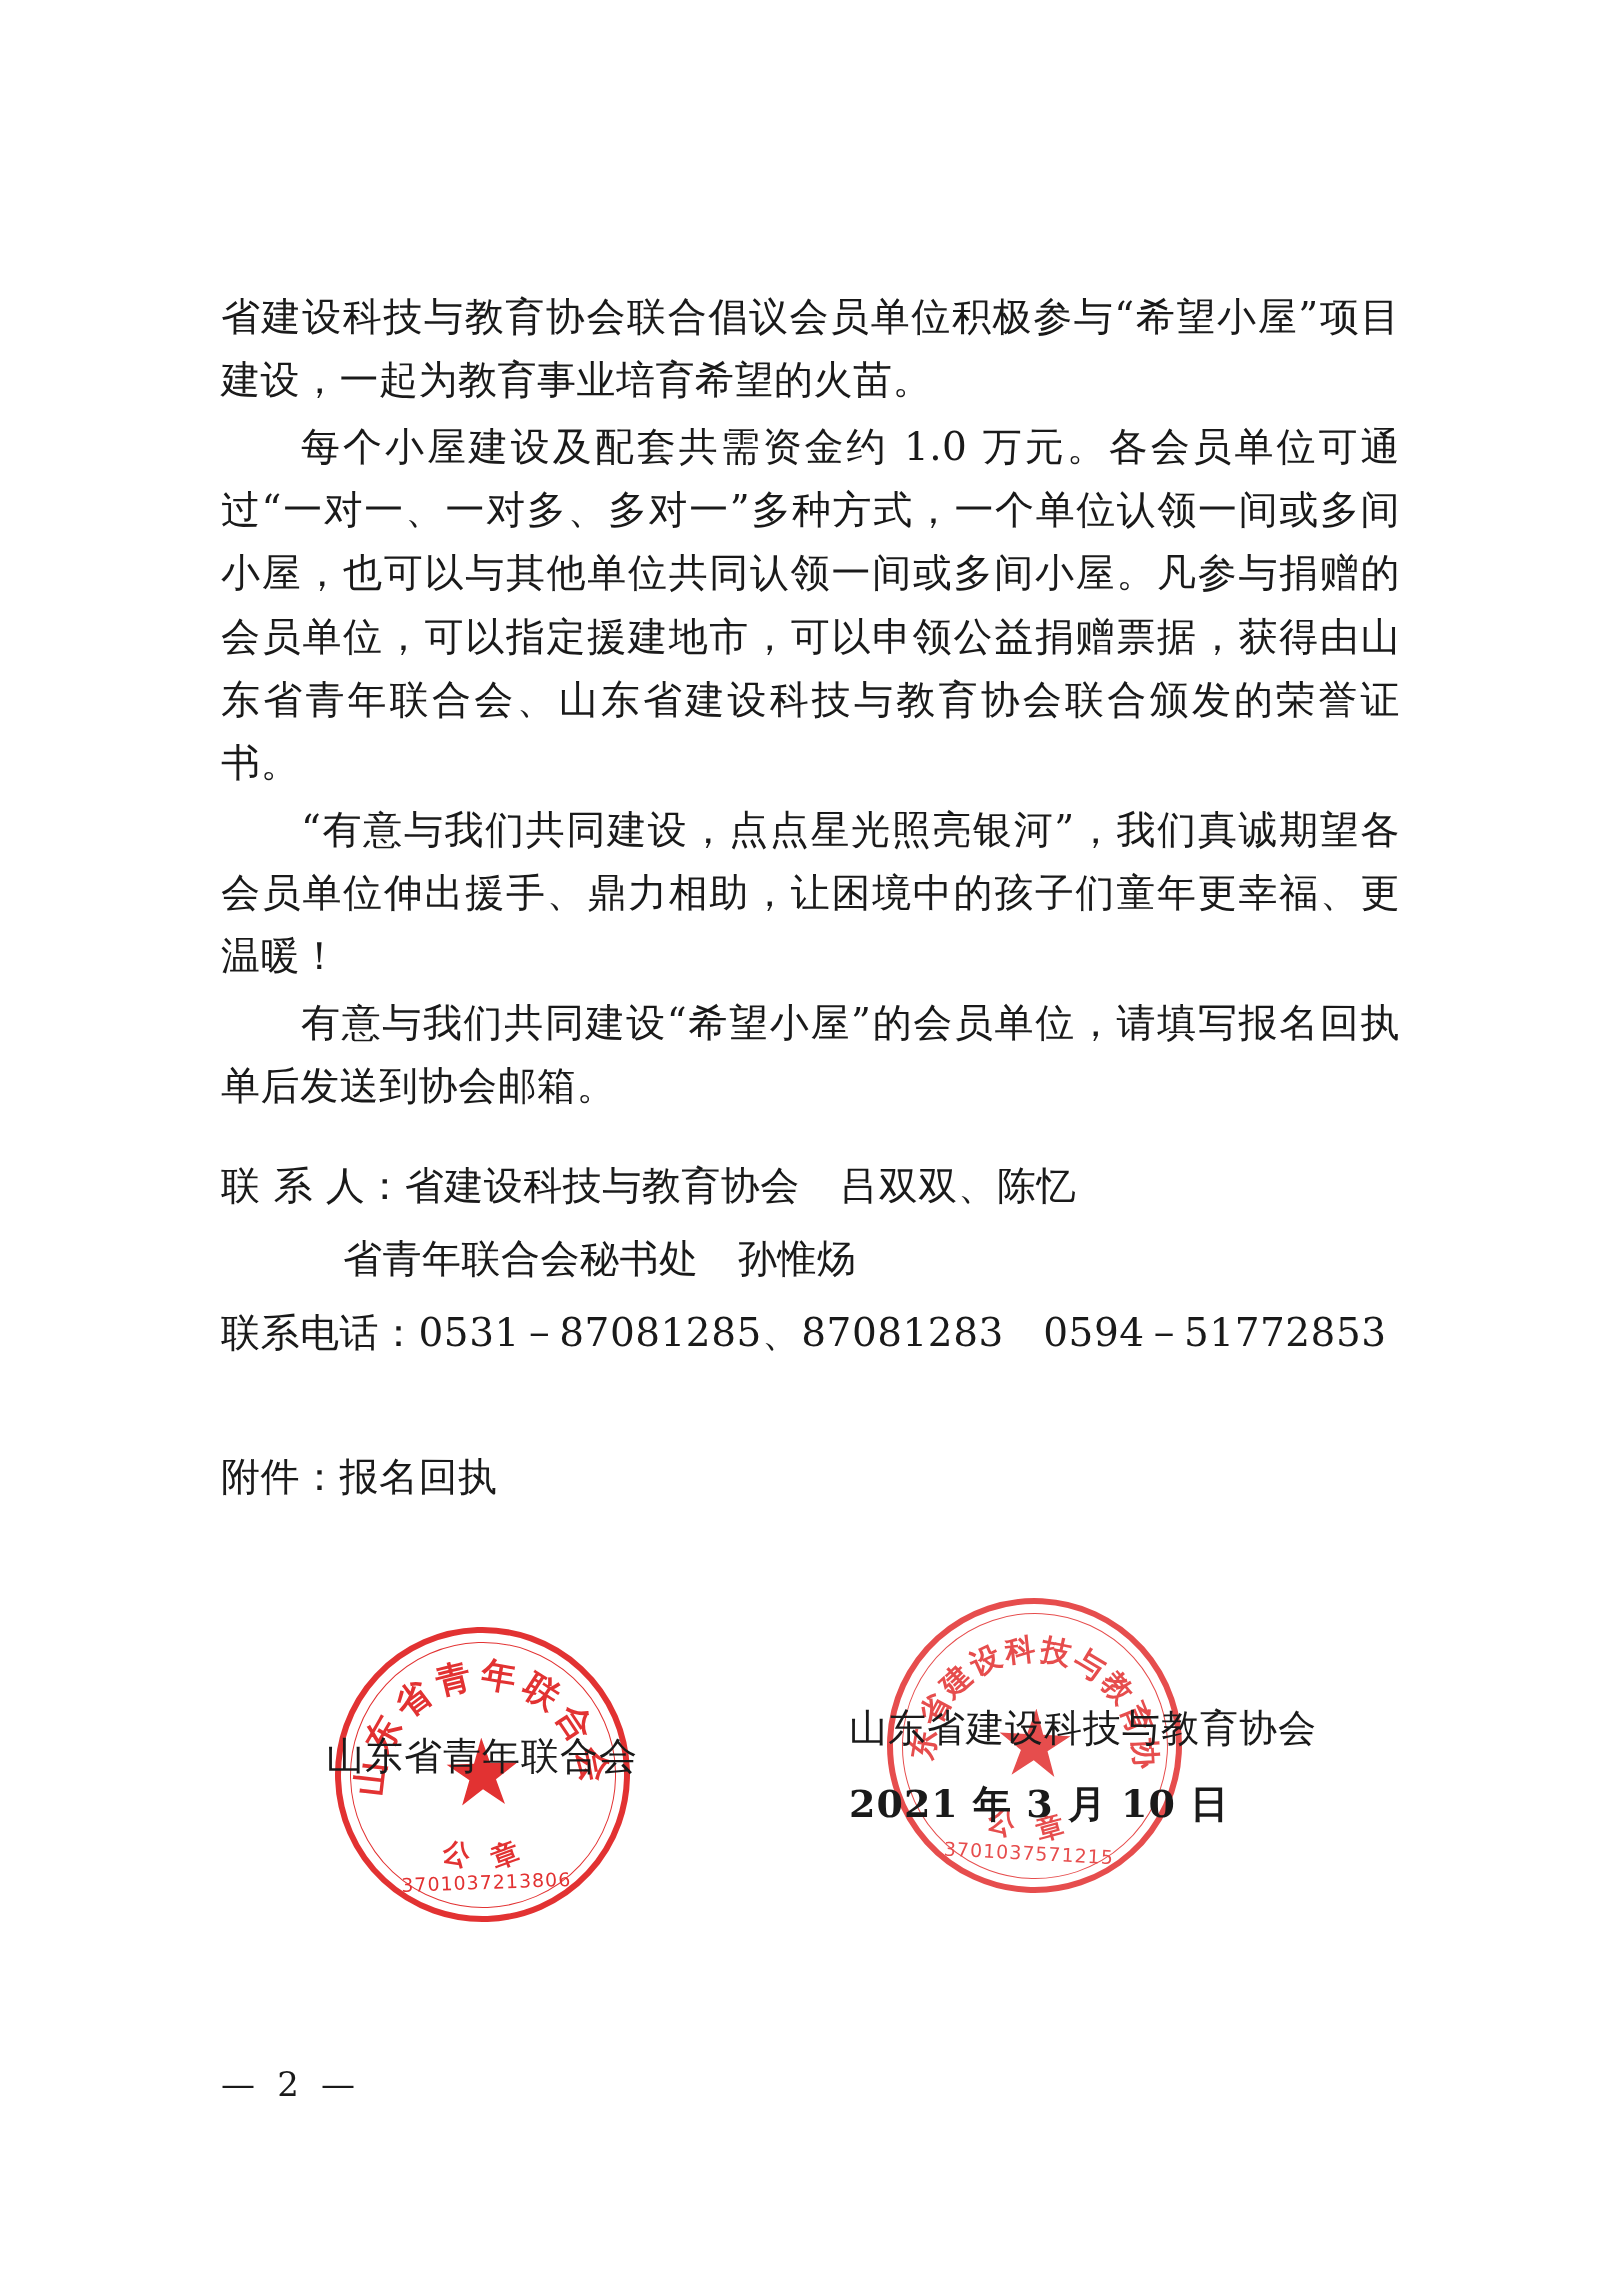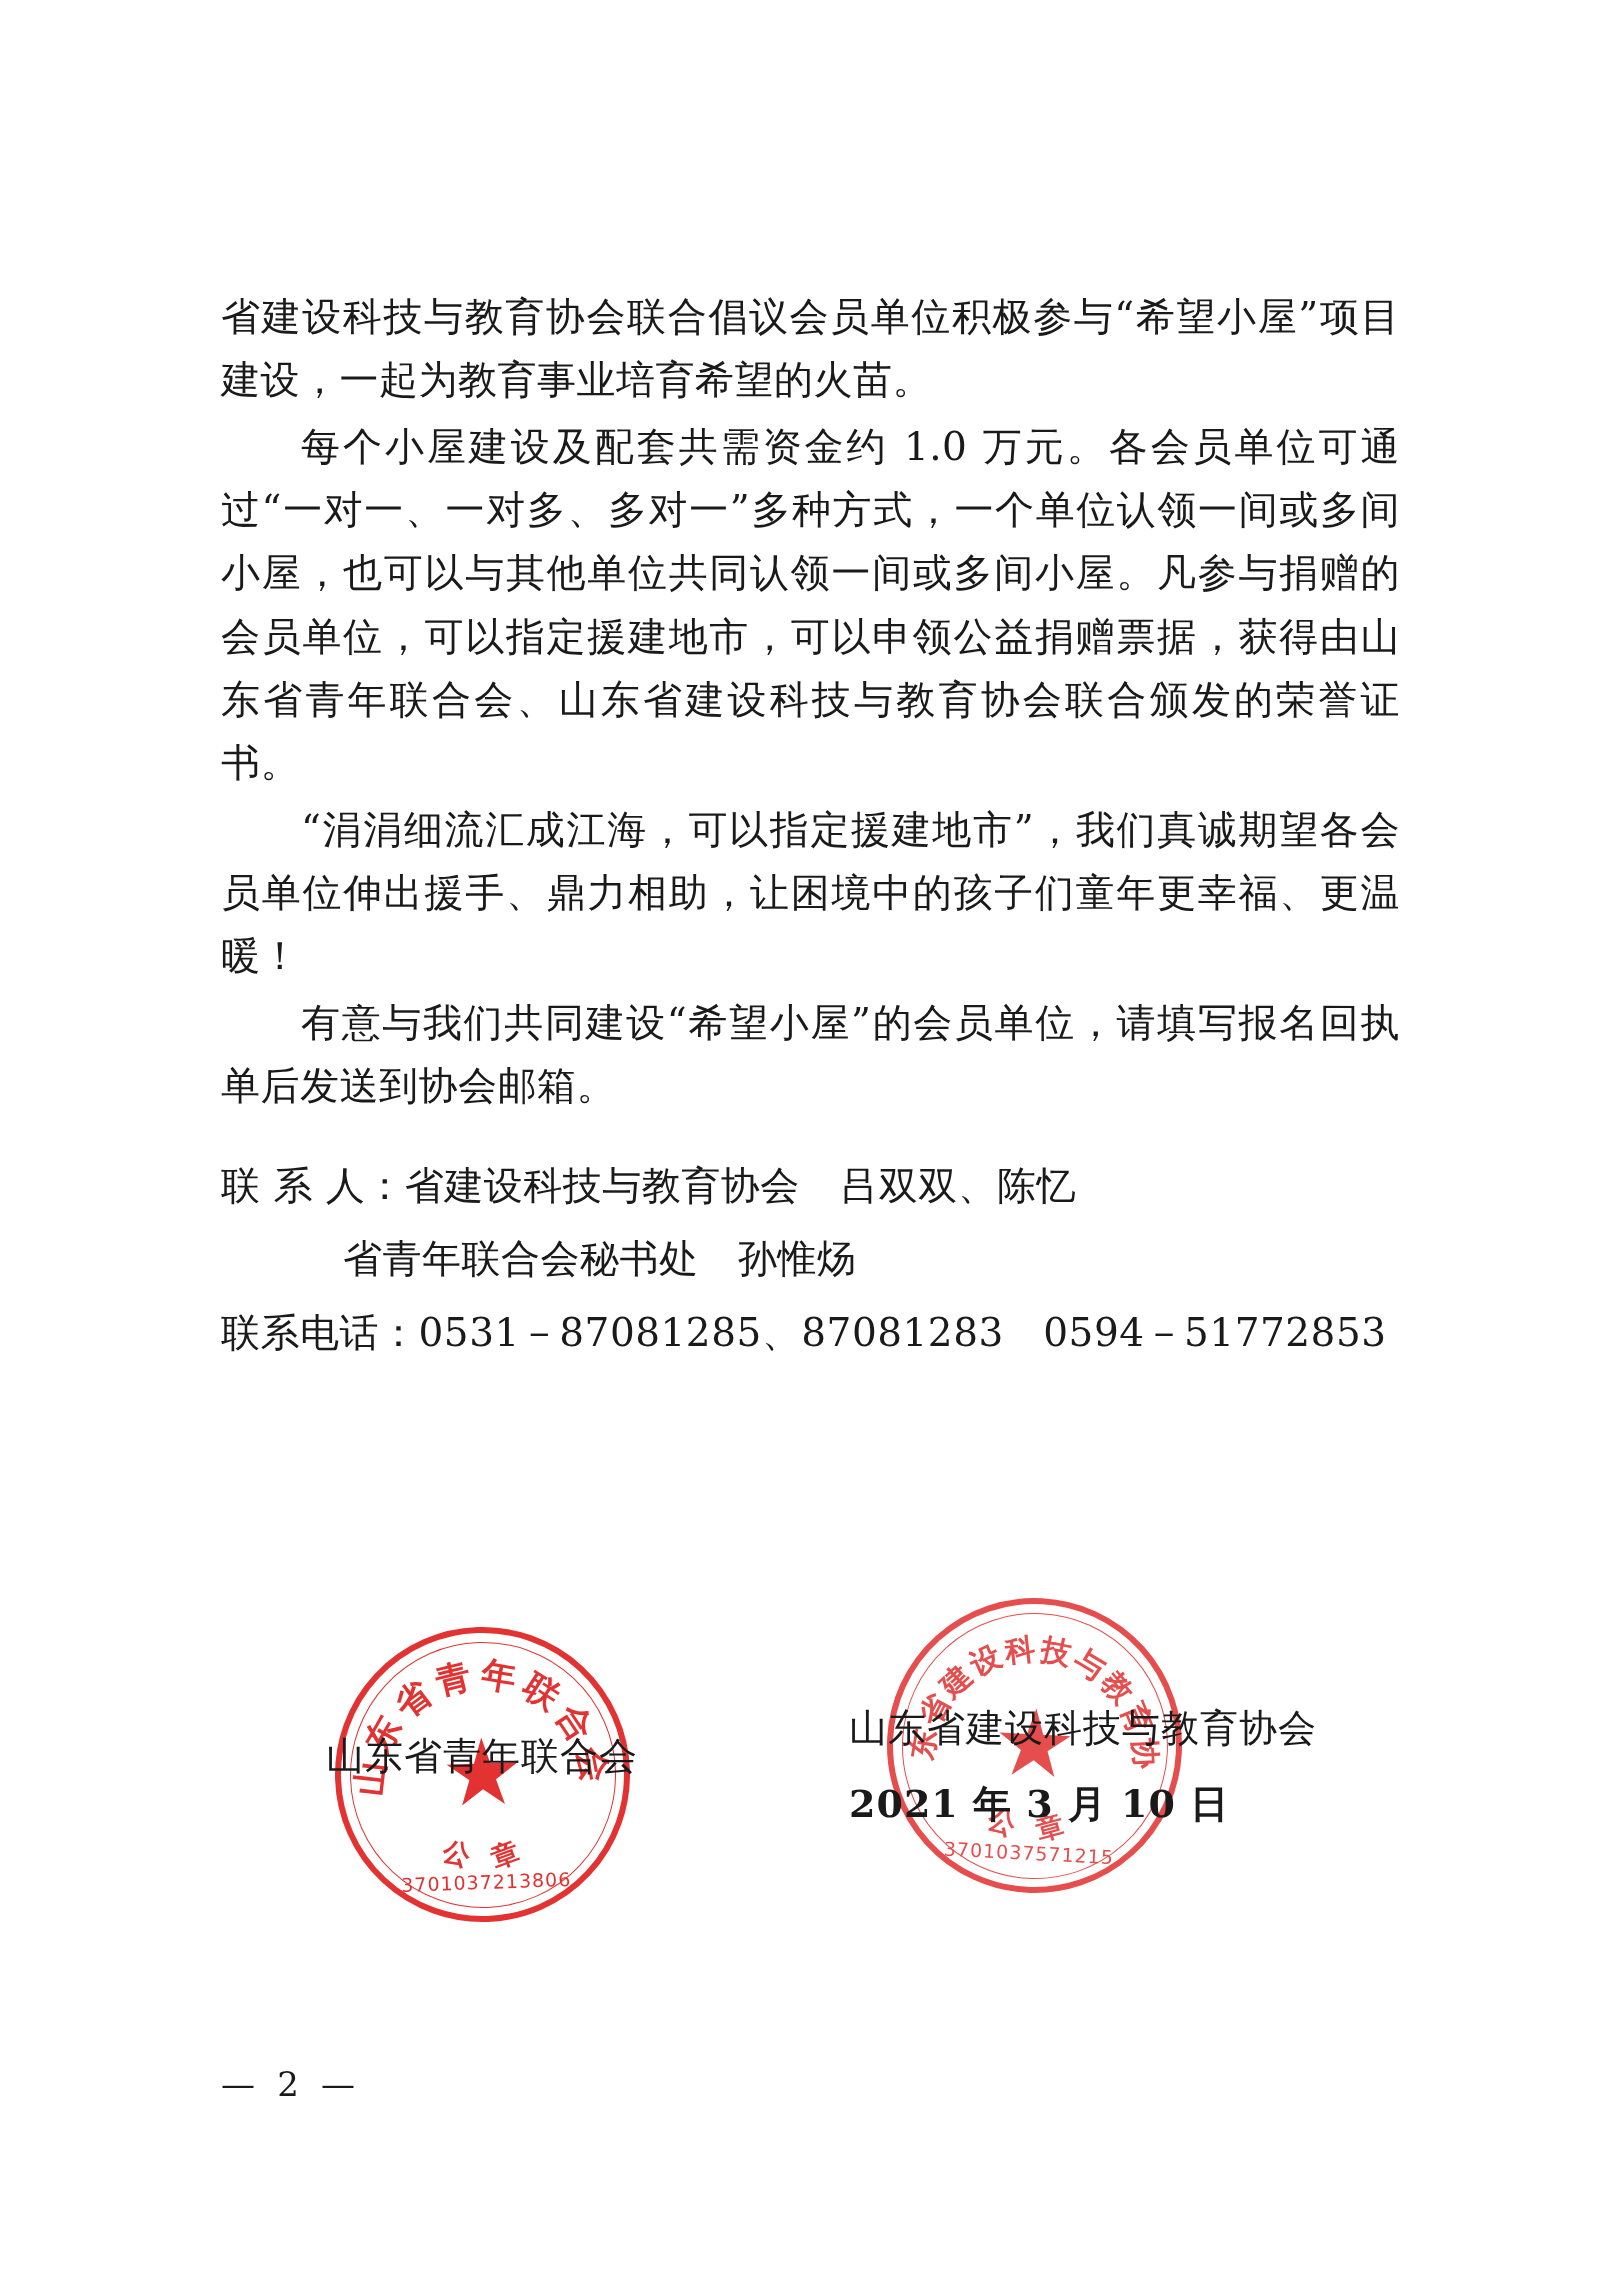--- a/index.html
+++ b/index.html
@@ -165,29 +165,30 @@
   }
 </style>
 </head>
 <body>
 
 <div id="page">
 
   <div class="doc-body">
     <p class="para">省建设科技与教育协会联合倡议会员单位积极参与“希望小屋”项目建设，一起为教育事业培育希望的火苗。</p>
     <p class="para indent">每个小屋建设及配套共需资金约 1.0 万元。各会员单位可通过“一对一、一对多、多对一”多种方式，一个单位认领一间或多间小屋，也可以与其他单位共同认领一间或多间小屋。凡参与捐赠的会员单位，可以指定援建地市，可以申领公益捐赠票据，获得由山东省青年联合会、山东省建设科技与教育协会联合颁发的荣誉证书。</p>
-    <p class="para indent">“涓涓细流汇成江海，可以指定援建地市”，我们真诚期望各会员单位伸出援手、鼎力相助，让困境中的孩子们童年更幸福、更温暖！</p>
+    <p class="para indent">“有意与我们共同建设，点点星光照亮银河”，我们真诚期望各会员单位伸出援手、鼎力相助，让困境中的孩子们童年更幸福、更温暖！</p>
     <p class="para indent">有意与我们共同建设“希望小屋”的会员单位，请填写报名回执单后发送到协会邮箱。</p>
 
     <div class="contact-block">
       <p class="contact">联 系 人：省建设科技与教育协会　吕双双、陈忆</p>
       <p class="contact second">省青年联合会秘书处　孙惟炀</p>
       <p class="contact">联系电话：0531－87081285、87081283　0594－51772853</p>
     </div>
 
+    <p class="attachment">附件：报名回执</p>
   </div>
 
   <div class="sig-area">
 
     <div class="seal seal-1">
       <div class="seal-inner-ring"></div>
       <div class="seal-arc-text">
         <svg viewBox="0 0 310 310">
           <defs>
             <path id="arcTop1" d="M 44,170 A 111,111 0 0 1 266,170"></path>

